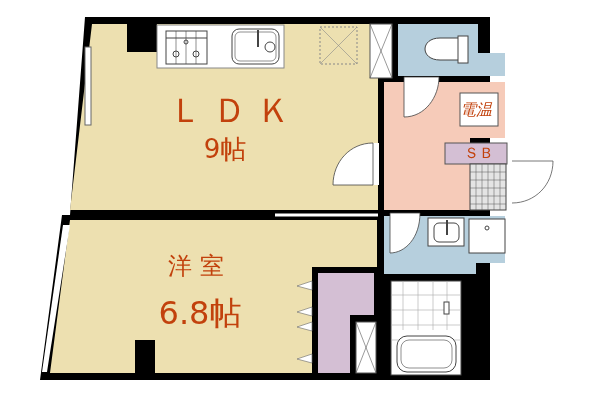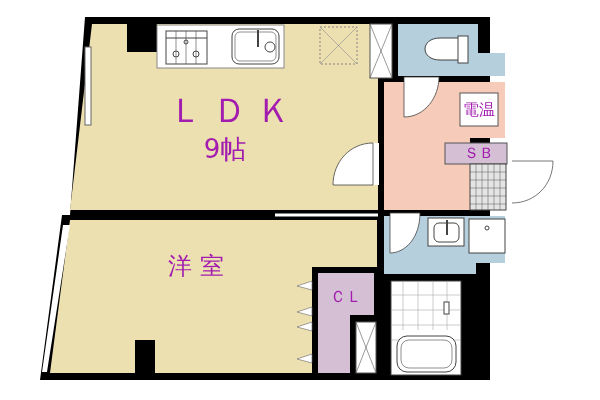--- a/index.html
+++ b/index.html
@@ -1,18 +1,18 @@
 <!DOCTYPE html>
 <html><head>
 <meta charset="utf-8">
 <style>
 html,body{margin:0;padding:0;background:#fff;}
 body{width:600px;height:400px;position:relative;overflow:hidden;font-family:"DejaVu Sans",sans-serif;}
 #plan{position:absolute;left:0;top:0;width:600px;height:400px;}
-.lbl{position:absolute;text-align:center;color:#a21caf;white-space:nowrap;}
+.lbl{position:absolute;text-align:center;color:#c2410c;white-space:nowrap;}
 </style>
 </head>
 <body>
 
 <div id="plan">
 <svg width="600" height="400" viewBox="0 0 600 400">
 
   <polygon points="85,17 490,17 490,380 40,380 62,215 70,215 85,17" fill="#000"></polygon>
 
   <polygon points="92,24 373,24 373,78 378,78 378,210 70,210 92,24" fill="#ede0b0"></polygon>
@@ -117,16 +117,16 @@
     </g>
     <g>
           <rect x="444" y="302" width="5" height="12" fill="#fff" stroke="#444"></rect>
         </g>
   </g>
 </svg>
 
 <div class="lbl" style="left:150px;top:88px;width:170px;font-size:34px;letter-spacing:10px;">ＬＤＫ</div>
 <div class="lbl" style="left:150px;top:132px;width:150px;font-size:26px;">9帖</div>
 <div class="lbl" style="left:140px;top:250px;width:120px;font-size:24px;letter-spacing:8px;">洋室</div>
-<div class="lbl" style="left:318px;top:287px;width:56px;font-size:16px;">ＣＬ</div>
-<div class="lbl" style="left:460px;top:100px;width:38px;font-size:16px;">電温</div>
+<div class="lbl" style="left:125px;top:292px;width:150px;font-size:32px;">6.8帖</div>
+<div class="lbl" style="left:460px;top:100px;width:18px;font-size:16px;font-style:italic;">電温</div>
 <div class="lbl" style="left:445px;top:144px;width:68px;font-size:15px;">ＳＢ</div>
 </div>
 
 </body></html>

